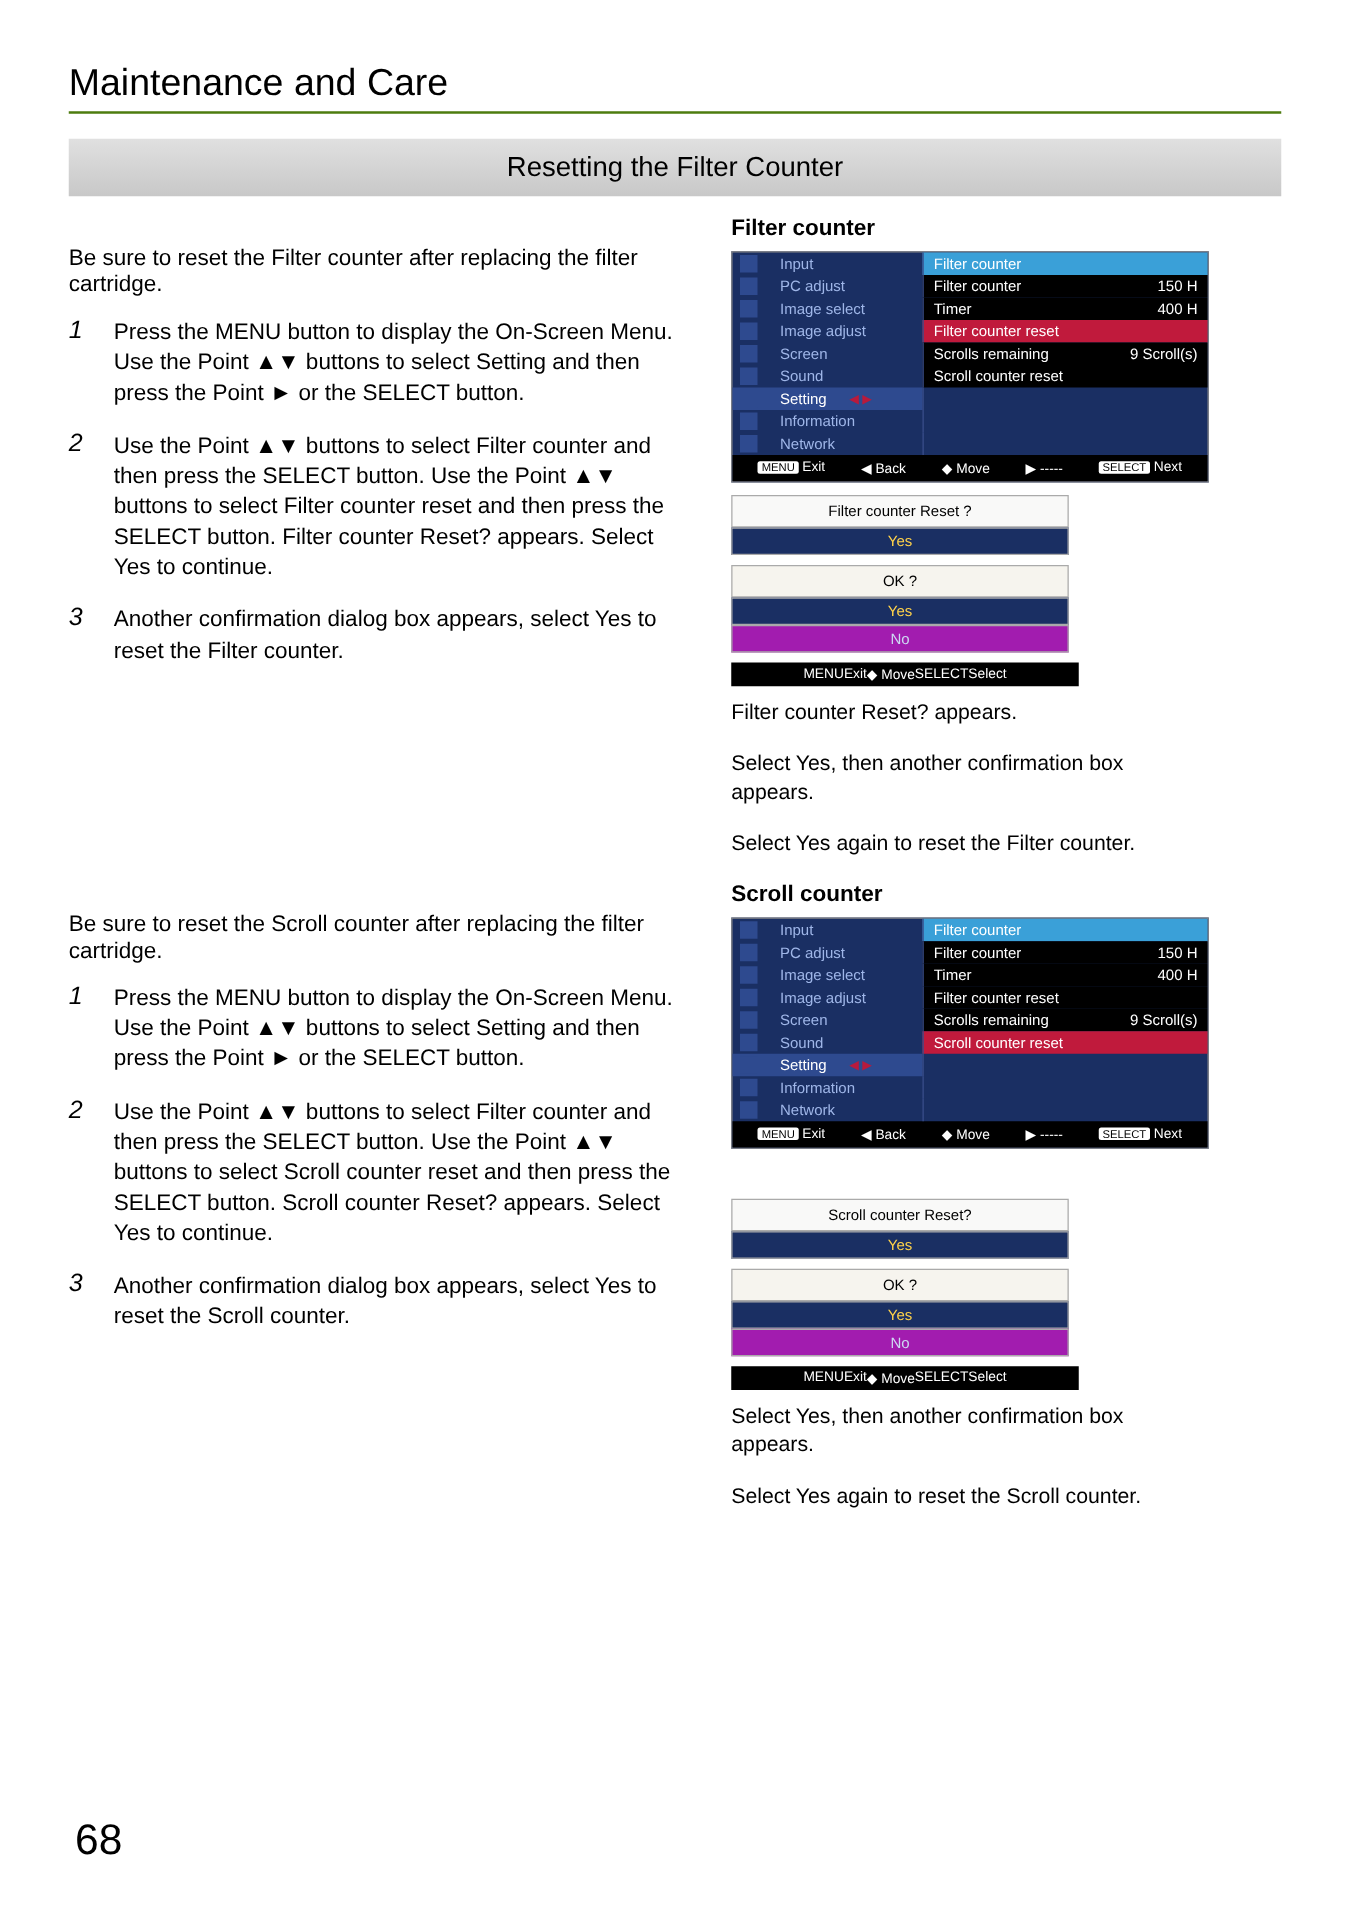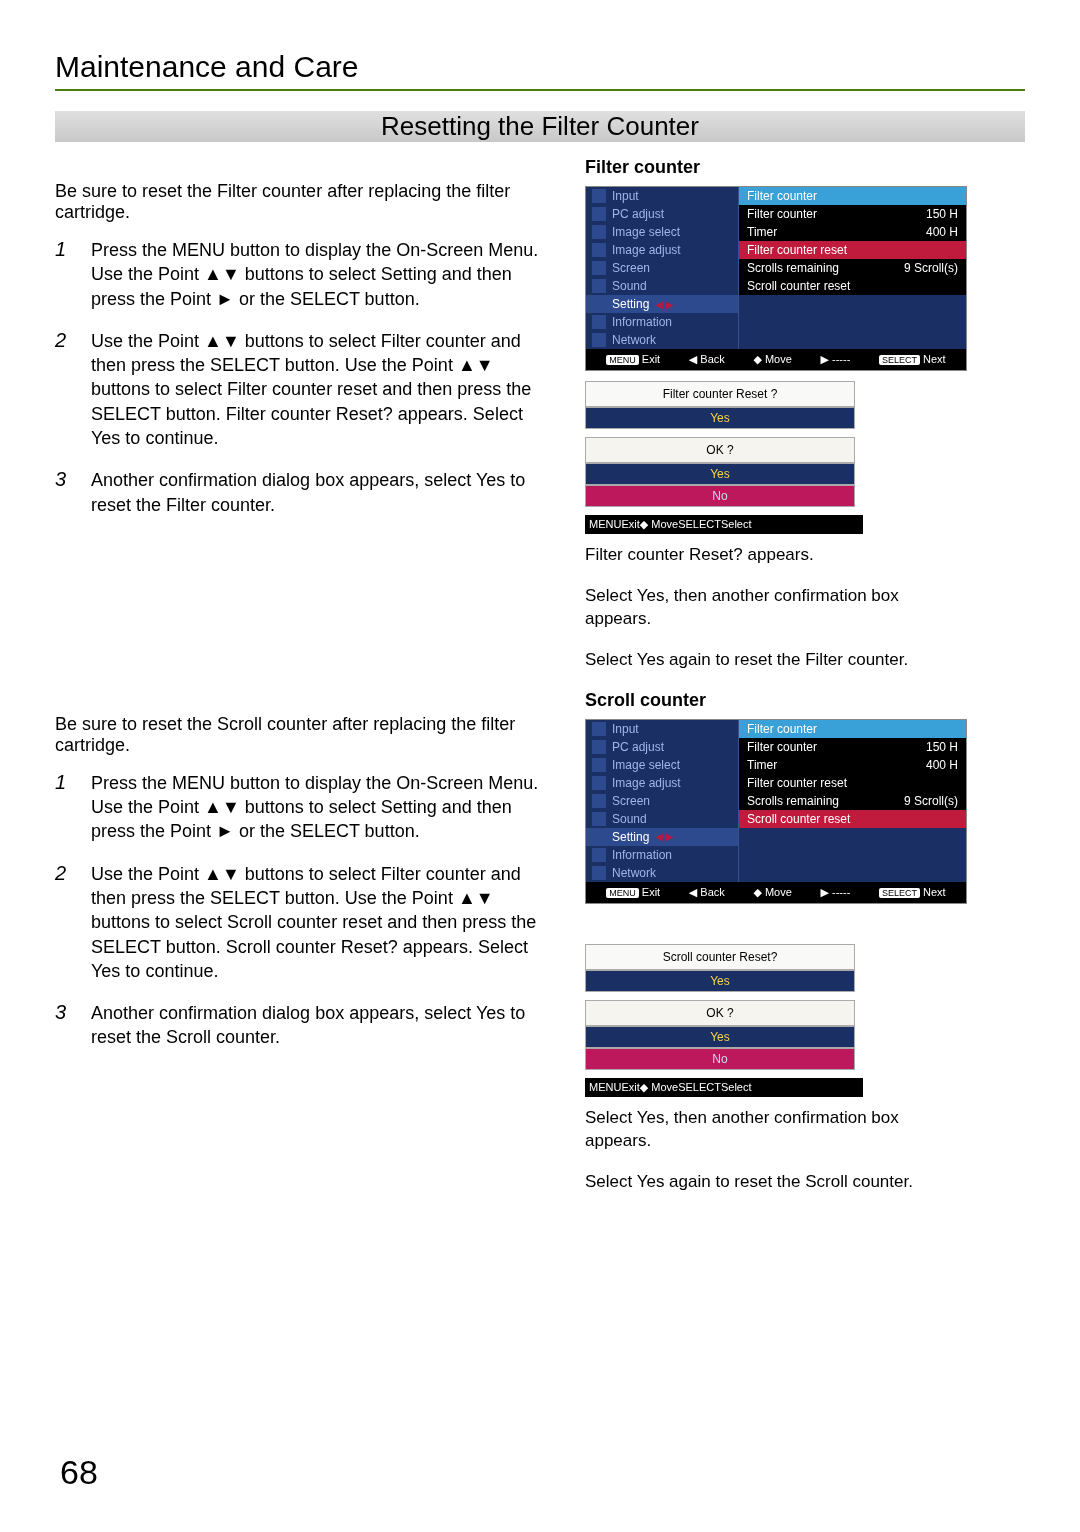--- a/index.html
+++ b/index.html
@@ -18,22 +18,22 @@
   }
   .chapter {
     font-size: 30px;
     border-bottom: 2px solid #4d7c0f;
     padding-bottom: 5px;
     margin-bottom: 20px;
   }
   .section-bar {
     background: linear-gradient(#e0e0e0, #c8c8c8);
     text-align: center;
-    font-size: 26px;
-    padding: 0 0;
+    font-size: 22px;
+    padding: 10px 0;
     margin-bottom: 15px;
   }
   .intro {
     font-size: 18px;
     margin-bottom: 15px;
   }
   .two-col {
     display: flex;
     gap: 30px;
   }
@@ -73,21 +73,21 @@
     margin-bottom: 10px;
   }
   .osd-row {
     display: flex;
   }
   .osd-left {
     flex: 0 0 140px;
     padding: 2px 6px;
     display:flex;
     align-items:center;
-    gap:6px;
+    gap:18px;
   }
   .osd-left .ic {
     width:14px; height:14px; background:#2e4a8f;
     display:inline-block;
   }
   .osd-right {
     flex: 1;
     display: flex;
     justify-content: space-between;
     padding: 2px 8px;
@@ -122,27 +122,27 @@
     font-size: 12px;
     text-align:center;
   }
   .dialog .dhead {
     background:#f9f9f8; border:1px solid #aaa; padding:5px 0; color:#000;
   }
   .dialog .dyes {
     background:#1a2f63; color:#ffd24a; padding:3px 0; border:1px solid #aaa;
   }
   .dialog .dno {
-    background:#be185d; color:#cdd9f2; padding:3px 0; border:1px solid #aaa;
+    background:#a21caf; color:#cdd9f2; padding:3px 0; border:1px solid #aaa;
   }
   .dialog .dok {
     background:#f6f4ee; border:1px solid #aaa; padding:5px 0; color:#000;
   }
   .dfooter {
-    display:flex; justify-content:flex-start;
+    display:flex; justify-content:center;
     background:#000; color:#fff; font-size:11px; padding:3px 4px; width:270px;
   }
   .caption {
     font-size: 17px;
     margin: 10px 0 18px 0;
     line-height:1.35;
     max-width: 380px;
   }
   .page-num {
     position: absolute;

